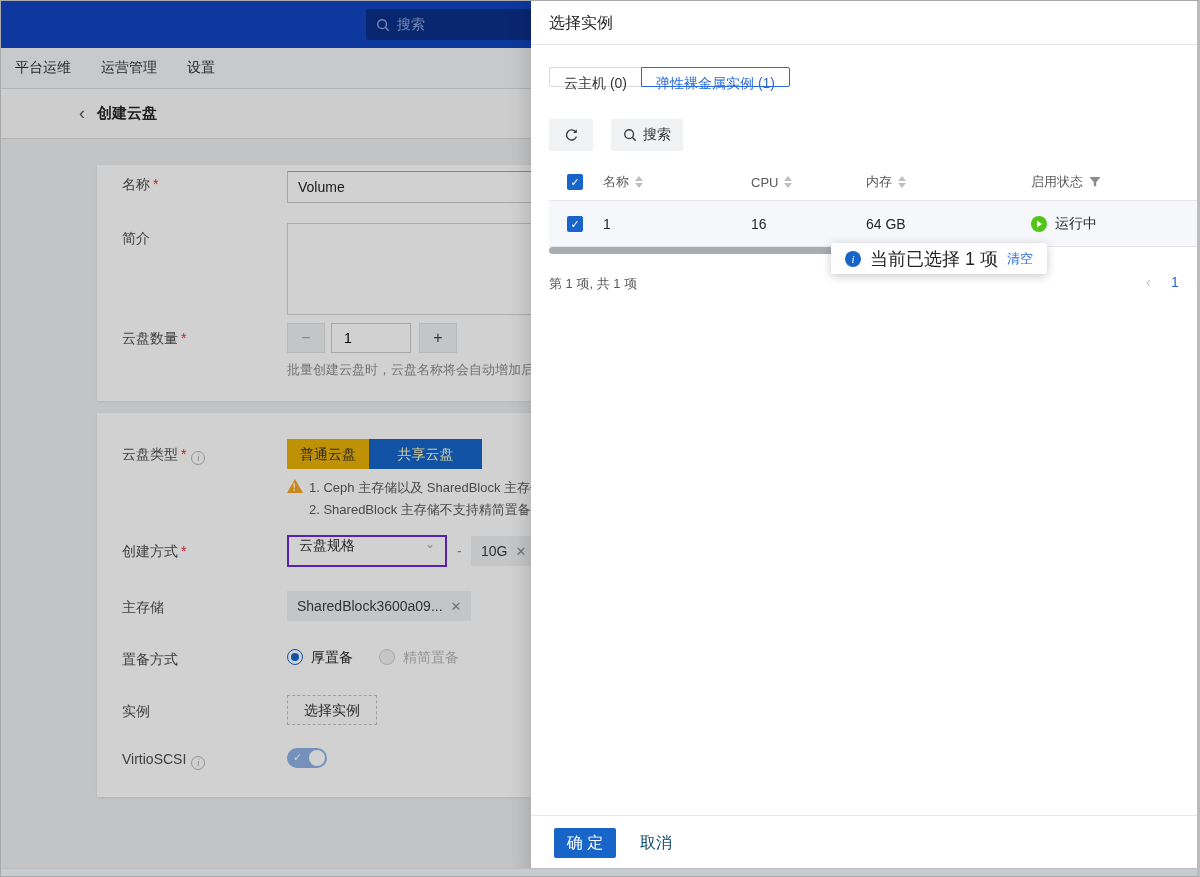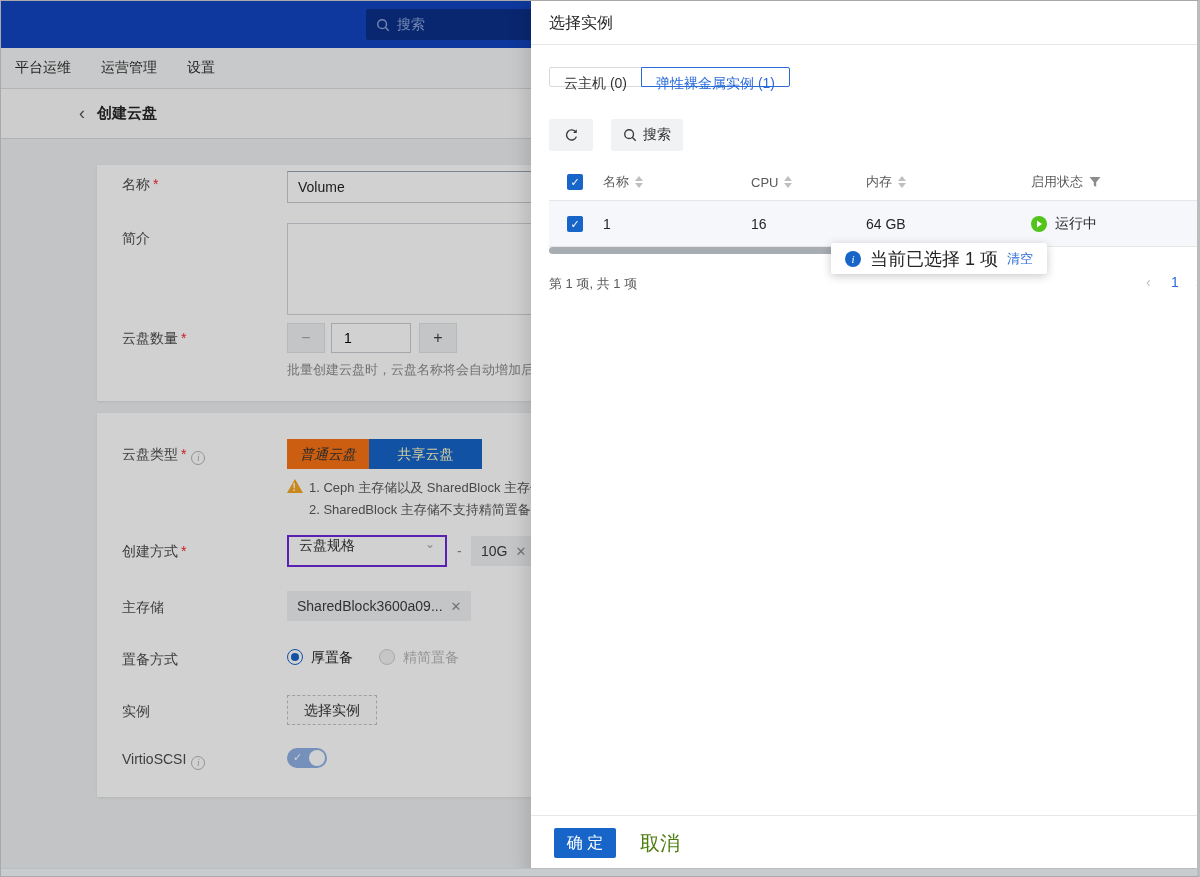--- a/index.html
+++ b/index.html
@@ -30,21 +30,21 @@
               font-family:"Liberation Serif",serif; font-style:italic; }
   .txt-input { position:absolute; left:190px; height:32px; border:1px solid #c7ccd1; border-top-color:#9aa3ad; background:#fff;
                padding:0 10px; font-size:14px; color:#262626; font-family:inherit; }
   .textarea { position:absolute; left:190px; border:1px solid #d0d4d8; background:#fff; resize:none; font-family:inherit; }
   .stepper-btn { position:absolute; height:30px; background:#eef1f3; border:1px solid #e0e3e5; text-align:center;
                  line-height:28px; font-size:16px; }
   .stepper-input { position:absolute; height:30px; border:1px solid #c9ced3; background:#fff; text-align:left;
                    padding-left:12px; font-size:14px; font-family:inherit; }
   .hint { position:absolute; left:190px; font-size:13px; color:#8c8c8c; white-space:nowrap; }
   .seg-btn { position:absolute; height:30px; line-height:30px; text-align:center; font-size:14px; cursor:pointer; }
-  .seg-off { background:#f97316; color:#333;font-style:italic; }
+  .seg-off { background:#eab308; color:#333; }
   .seg-on { background:#1765c8; color:#fef9c3; }
   .warn-icon { position:absolute; width:0; height:0; border-left:8px solid transparent; border-right:8px solid transparent;
                border-bottom:14px solid #f5a623; }
   .warn-icon:after { content:"!"; position:absolute; left:-2.5px; top:3px; color:#fff; font-size:10px; font-weight:bold; }
   .warn-line { position:absolute; font-size:13px; color:#595959; white-space:nowrap; }
   .select-box { position:absolute; left:190px; width:160px; height:32px; border:2px solid #6d28d9; background:#fff;
                 display:flex; align-items:flex-start; justify-content:space-between; padding:0 10px; font-size:14px; color:#333; cursor:pointer; }
   .select-box .caret { color:#a9a9a9; font-size:12px; }
   .dash-sep { position:absolute; font-size:14px; color:#8c8c8c; }
   .tag { position:absolute; background:#eff1f2; height:30px; display:flex; align-items:center; gap:8px;
@@ -105,21 +105,21 @@
 
   .pag-summary { position:absolute; left:18px; top:274px; font-size:13px; color:#595959; }
   .pag-prev { position:absolute; left:615px; top:273px; font-size:14px; color:#bfbfbf; cursor:pointer; }
   .pag-cur  { position:absolute; left:640px; top:273px; font-size:14px; color:#2a6bd8; cursor:pointer; }
   .pag-next { position:absolute; left:665px; top:273px; font-size:14px; color:#bfbfbf; cursor:pointer; }
 
   .drawer-footer { position:absolute; left:0; bottom:8px; width:670px; height:55px; border-top:1px solid #e8e8e8;
                    display:flex; align-items:center; padding-left:23px; gap:24px; background:#fff; }
   .ok-btn { width:62px; height:30px; background:#1765c8; color:#fff; border:none; border-radius:2px; font-size:16px;
             cursor:pointer; font-family:inherit; }
-  .cancel-btn { background:none; border:none; font-size:20px; color:#4d7c0f; cursor:pointer; font-family:Liberation Sans, sans-serif; }
+  .cancel-btn { background:none; border:none; font-size:16px; color:#0c4a6e; cursor:pointer; font-family:Liberation Sans, sans-serif; }
 
   .bottom-strip { position:absolute; left:0; bottom:0; width:1200px; height:8px; background:#c9cccf;
                   border-top:1px solid #bbbec1; z-index:40; }
   svg { display:block; }
 </style>
 </head>
 <body>
 
 <div class="screen">
 

